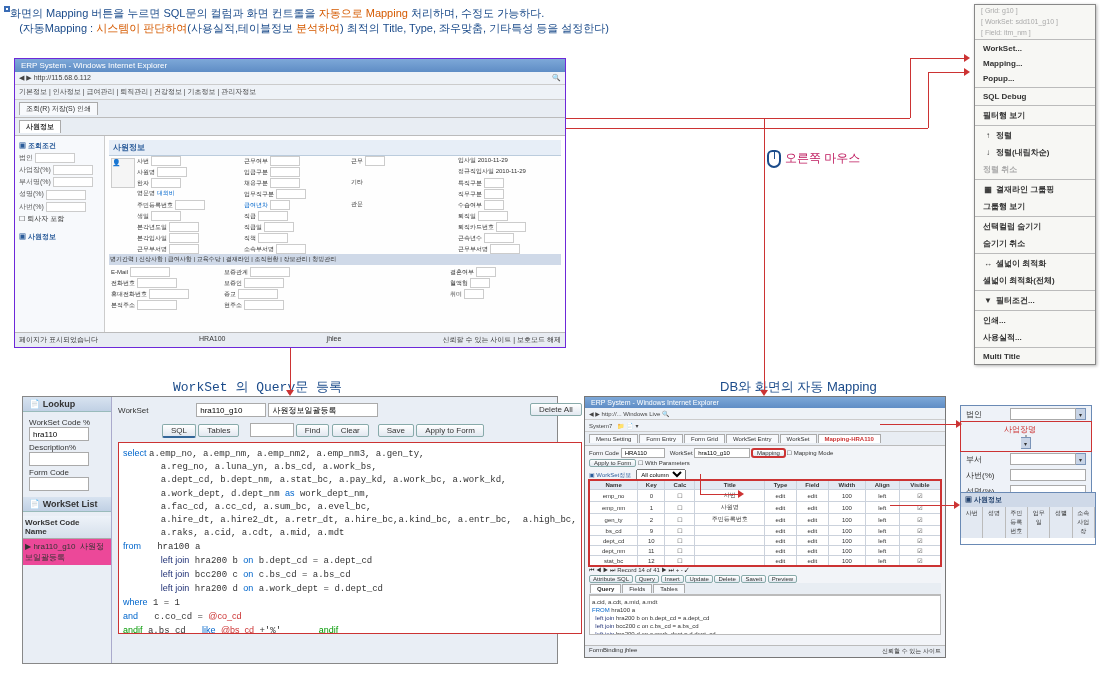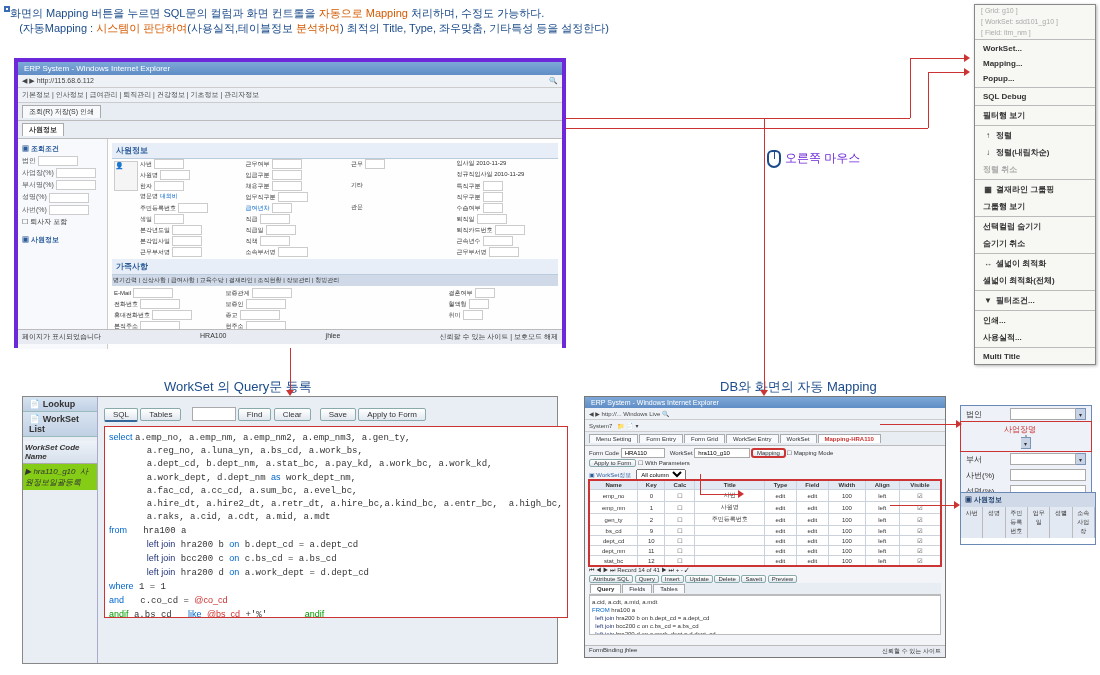--- a/index.html
+++ b/index.html
@@ -3,21 +3,21 @@
 <meta charset="utf-8">
 <style>
 * { box-sizing: border-box; margin: 0; padding: 0; font-family: "Malgun Gothic", Arial, sans-serif; }
 body { width: 1100px; height: 675px; background: #fff; font-size: 8px; color: #333; position: relative; overflow: hidden; }
 
 .desc-top { position: absolute; top: 6px; left: 10px; font-size: 11px; color: #1b4b8a; }
 .desc-top .hl-orange { color: #d55a00; }
 .desc-top .hl-orange2 { color: #d55a00; }
 .desc-marker { position: absolute; top: 6px; left: 4px; width: 6px; height: 6px; border: 2px solid #3a6cb5; }
 
-.panel { border: 4px solid #6d28d9; background: #f0abfc; position: absolute; }
+.panel { border: 1px solid #6d28d9; background: #f0abfc; position: absolute; }
 .panel-title-erp { background: linear-gradient(#7da8d8,#5f8dc5); color: #fff; font-size: 8px; padding: 2px 6px; }
 .toolbar { background: #eef2f7; border-bottom: 1px solid #ccc; padding: 2px 4px; font-size: 7px; color: #444; }
 .tabbar { background: #e8edf3; border-bottom: 1px solid #bbb; padding: 2px 4px; font-size: 7px; }
 .tabbar span { display:inline-block; padding:1px 6px; border:1px solid #aaa; background:#f7f9fc; margin-right:1px; border-bottom:none; }
 .tabbar span.active { background:#fff; font-weight:bold; }
 
 
 .erp-form { display:flex; font-size:7px; }
 .erp-left { width:90px; border-right:1px solid #ccc; padding:4px; background:#f7f9fc; }
 .erp-right { flex:1; padding:4px; background:#fefefe; }
@@ -33,21 +33,21 @@
 .ctx-menu .item { padding:3px 8px; cursor:default;font-weight:bold; }
 .ctx-menu .sep { height:1px; background:#bbb; margin:1px 0; }
 .ctx-menu .icon { display:inline-block; width:10px; margin-right:3px; text-align:center; }
 .ws-caption { position:absolute; font-size:13px; color:#1b4b8a; }
 .ws-header { background: linear-gradient(#d8e3f0,#c0d0e4); padding:2px 6px; font-size:9px; color:#333; font-weight:bold; border-bottom:1px solid #9bb; }
 .ws-body { padding:4px 6px; font-size:8px; }
 .ws-body .row { margin:2px 0; }
 .ws-body label { display:inline-block; width:76px; color:#333; }
 .ws-body input[type=text] { border:1px solid #aaa; height:14px; padding:0 3px; font-size:8px; background:#fff; }
 .ws-btn { display:inline-block; background:linear-gradient(#fff,#e2e8f0); border:1px solid #8aa; padding:1px 8px; font-size:8px; cursor:default; border-radius:2px; }
-.ws-list { border:1px solid #aaa; background:#84cc16; margin-top:4px;font-style:italic; }
+.ws-list { border:1px solid #aaa; background:#ec4899; margin-top:4px; }
 .ws-list .hdr { background:linear-gradient(#eef3f9,#d5dfeb); border-bottom:1px solid #aaa; padding:2px; font-weight:bold; }
 .ws-list .hdr span { display:inline-block; }
 .ws-list .rowdata { padding:2px; font-size:8px; }
 
 .sql-area { border:1px solid #c33; background:#fff; padding:4px; font-family:"Courier New",monospace; font-size:9px; line-height:13px; white-space:pre; overflow:auto; }
 .sql-area .kw-blue { color:#06c; }
 .sql-area .kw-dark { color:#237; }
 .sql-area .kw-green { color:#090; }
 .sql-area .kw-red { color:#c33; }
 
@@ -75,21 +75,21 @@
 .mini-table .body { height:6px; background:#fff; }
 
 
 .arrow { position:absolute; background:#c33; z-index:5; }
 .arrow-h { height:1px; }
 .arrow-v { width:1px; }
 .arrow-head { position:absolute; width:0; height:0; z-index:6; }
 .arrow-head.right { border-top:4px solid transparent; border-bottom:4px solid transparent; border-left:6px solid #c33; }
 .arrow-head.down { border-left:4px solid transparent; border-right:4px solid transparent; border-top:6px solid #c33; }
 
-.mouse-label { position:absolute; font-size:12px; color:#6d28d9;padding-left:7px; }
+.mouse-label { position:absolute; font-size:12px; color:#be185d;padding-left:7px; }
 .mouse-icon { display:inline-block; width:14px; height:18px; border:2px solid #1b4b8a; border-radius:7px 7px 9px 9px; position:relative; vertical-align:middle; margin-right:4px; }
 .mouse-icon::after { content:""; position:absolute; top:0; left:50%; width:1px; height:7px; background:#1b4b8a; }
 </style>
 </head>
 <body>
 
 <div class="desc-marker"></div>
 <div class="desc-top">
   <span>화면의 Mapping 버튼을 누르면 SQL문의 컬럼과 화면 컨트롤을 </span><span class="hl-orange">자동으로 Mapping </span><span>처리하며, 수정도 가능하다.</span><br>
   &nbsp;&nbsp;&nbsp;<span>(자동Mapping :  </span><span class="hl-orange">시스템이 판단하여</span><span>(사용실적,테이블정보 </span><span class="hl-orange2">분석하여</span><span>) 최적의 Title, Type, 좌우맞춤, 기타특성 등을  설정한다)</span>
@@ -163,21 +163,20 @@
           <div><span>본각입사일</span><span class="field-inline" style="min-width:30px;"></span></div>
           <div><span>직책</span><span class="field-inline" style="min-width:30px;"></span></div>
           <div></div>
           <div><span>근속년수</span><span class="field-inline" style="min-width:30px;"></span></div>
           <div><span>근무부서명</span><span class="field-inline" style="min-width:30px;"></span></div>
           <div><span>소속부서명</span><span class="field-inline" style="min-width:30px;"></span></div>
           <div></div>
           <div><span>근무부서명</span><span class="field-inline" style="min-width:30px;"></span></div>
         </div>
       </div>
-      <div class="title-section" style="margin-top:2px;">가족사항</div>
       <div style="background:#cfd9e8; padding:1px; font-size:6px;">
         <span>병기간력</span> | <span>신상사항</span> | <span>급여사항</span> | <span>교육수당</span> | <span>결재라인</span> | <span>조직현황</span> | <span>장보관리</span> | <span>청빙관리</span>
       </div>
       <div style="display:grid; grid-template-columns:repeat(4,1fr); font-size:6px; gap:1px 4px; padding:2px;">
         <div><span>E-Mail</span><span class="field-inline"></span></div>
         <div><span>보증관계</span><span class="field-inline"></span></div>
         <div></div>
         <div><span>결혼여부</span><span class="field-inline" style="min-width:20px;"></span></div>
         <div><span>전화번호</span><span class="field-inline"></span></div>
         <div><span>보증인</span><span class="field-inline"></span></div>
@@ -231,35 +230,46 @@
   <div class="item">인쇄...</div>
   <div class="item">사용실적...</div>
   <div class="sep"></div>
   <div class="item">Multi Title</div>
 </div>
 
 <div class="mouse-label" style="top:150px; left:760px;">
   <span class="mouse-icon"></span><span>오른쪽 마우스</span>
 </div>
 
-<div class="ws-caption" style="top:378px; left:164px;">WorkSet 의 Query문 등록</div>
+<div class="ws-caption" style="top:378px; left:173px;font-family:Liberation Mono, monospace;">WorkSet 의 Query문 등록</div>
 
 <div class="panel" style="top:396px; left:22px; width:536px; height:268px; background:#e9eef5; border:1px solid #888;">
   <div style="display:flex; height:100%;">
     <div style="width:160px; border-right:1px solid #aac;">
       <div class="ws-header">📄 <span>Lookup</span></div>
+      <div class="ws-body">
+        <div class="row"><label>WorkSet Code %</label><input type="text" style="width: 60px;" value="hra110"></div>
+        <div class="row"><label>Description%</label><input type="text" style="width: 60px;"></div>
+        <div class="row"><label>Form Code</label><input type="text" style="width: 60px;"></div>
+      </div>
       <div class="ws-header">📄 <span>WorkSet List</span></div>
       <div class="ws-list" style="border:none;">
         <div class="hdr"><span style="width:70px;">WorkSet Code</span><span>Name</span></div>
         <div class="rowdata">▶ <span>hra110_g10</span>&nbsp;&nbsp;<span>사원정보일괄등록</span></div>
       </div>
     </div>
     <div style="flex:1;">
       <div class="ws-body">
-        <div class="row" style="margin-top:6px;">
+        <div class="row">
+          <label>WorkSet</label>
+          <input type="text" style="width: 70px;" value="hra110_g10">
+          <input type="text" style="width: 110px;" value="사원정보일괄등록">
+          <span class="ws-btn" style="float:right;">Delete All</span>
+        </div>
+        <div class="row" style="margin-top:6px;margin-left:44px;">
           <span class="ws-btn" style="border-bottom:2px solid #369;">SQL</span>
           <span class="ws-btn">Tables</span>
           <input type="text" style="width: 44px; margin-left: 8px;">
           <span class="ws-btn">Find</span>
           <span class="ws-btn">Clear</span>
           &nbsp;&nbsp;
           <span class="ws-btn">Save</span>
           <span class="ws-btn">Apply to Form</span>
         </div>
         <div class="sql-area" style="height:192px; margin-top:4px;"><span class="kw-blue">select </span>a.emp_no, a.emp_nm, a.emp_nm2, a.emp_nm3, a.gen_ty,

